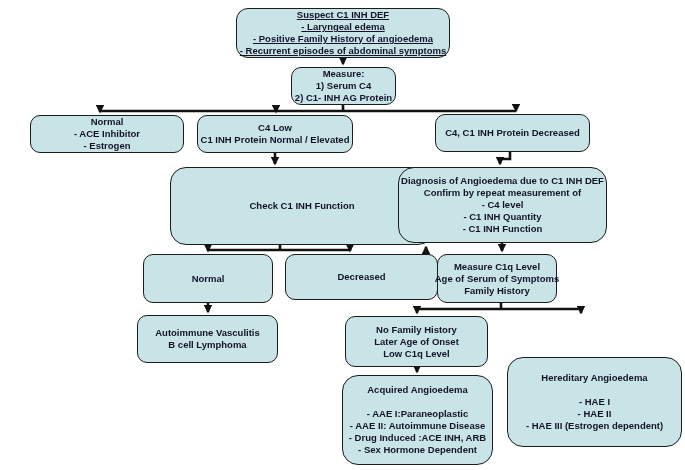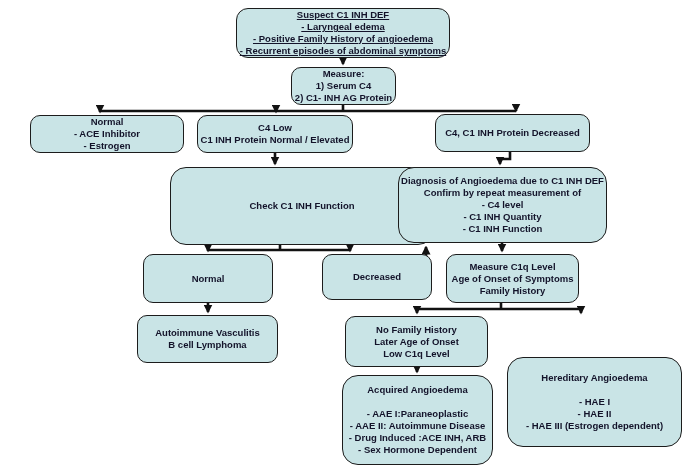--- a/index.html
+++ b/index.html
@@ -33,22 +33,22 @@
   .ln{white-space:nowrap;}
   
   #n-suspect{left:236px;top:8px;width:214px;height:50px;border-radius:12px;text-decoration:underline;}
   #n-measure{left:291px;top:67px;width:105px;height:38px;}
   #n-normal-cause{left:30px;top:115px;width:154px;height:38px;}
   #n-c4low{left:197px;top:115px;width:156px;height:38px;}
   #n-c4c1dec{left:435px;top:114px;width:155px;height:38px;}
   #n-checkfn{left:170px;top:167px;width:264px;height:78px;}
   #n-diagnosis{left:398px;top:167px;width:209px;height:76px;}
   #n-fnnormal{left:143px;top:254px;width:130px;height:49px;}
-  #n-fndec{left:285px;top:254px;width:110px;height:46px;margin-left:37px;}
-  #n-c1q{left:437px;top:254px;width:133px;height:49px;margin-left:9px;}
+  #n-fndec{left:285px;top:254px;width:153px;height:46px;}
+  #n-c1q{left:437px;top:254px;width:120px;height:49px;}
   #n-autoimmune{left:137px;top:315px;width:141px;height:48px;}
   #n-nofam{left:345px;top:316px;width:143px;height:51px;}
   #n-fam{left:508px;top:316px;width:145px;height:51px;}
   #n-acquired{left:342px;top:375px;width:151px;height:90px;}
   #n-hereditary{left:507px;top:357px;width:175px;height:90px;}
 </style>
 </head>
 <body>
 
 <div class="stage">
@@ -113,21 +113,21 @@
       <div class="ln">- C1 INH Function</div>
     </div>
   <div class="node" id="n-fnnormal">
       <div class="ln">Normal</div>
     </div>
   <div class="node" id="n-fndec">
       <div class="ln">Decreased</div>
     </div>
   <div class="node" id="n-c1q">
       <div class="ln">Measure C1q Level</div>
-      <div class="ln">Age of Onset of Symptoms</div>
+      <div class="ln">Age of Serum of Symptoms</div>
       <div class="ln">Family History</div>
     </div>
   <div class="node" id="n-autoimmune">
       <div class="ln">Autoimmune Vasculitis</div>
       <div class="ln">B cell Lymphoma</div>
     </div>
   <div class="node" id="n-nofam">
       <div class="ln">No Family History</div>
       <div class="ln">Later Age of Onset</div>
       <div class="ln">Low C1q Level</div>

